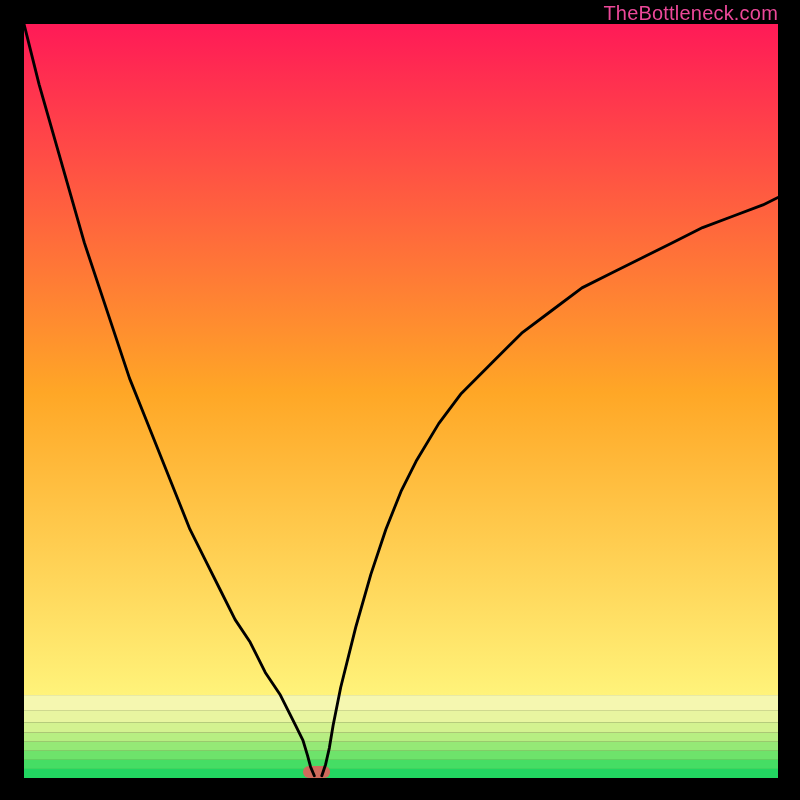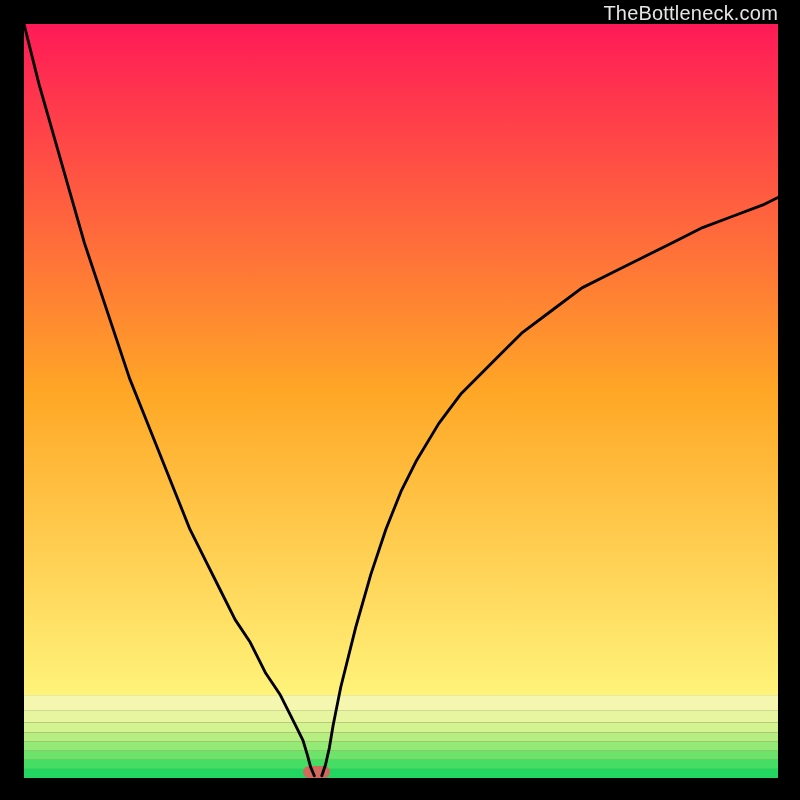--- a/index.html
+++ b/index.html
@@ -23,21 +23,21 @@
     position: absolute;
     left: 0;
     top: 0;
     width: 754px;
     height: 754px;
   }
   .watermark {
     position: absolute;
     top: 2px;
     right: 22px;
-    color: #e5e5e5;
+    color: #ec4899;
     font-size: 20px;
     font-weight: 400;
     letter-spacing: 0.2px;
   }
   svg { display: block; }
 </style>
 </head>
 <body>
 
 <div class="frame">

